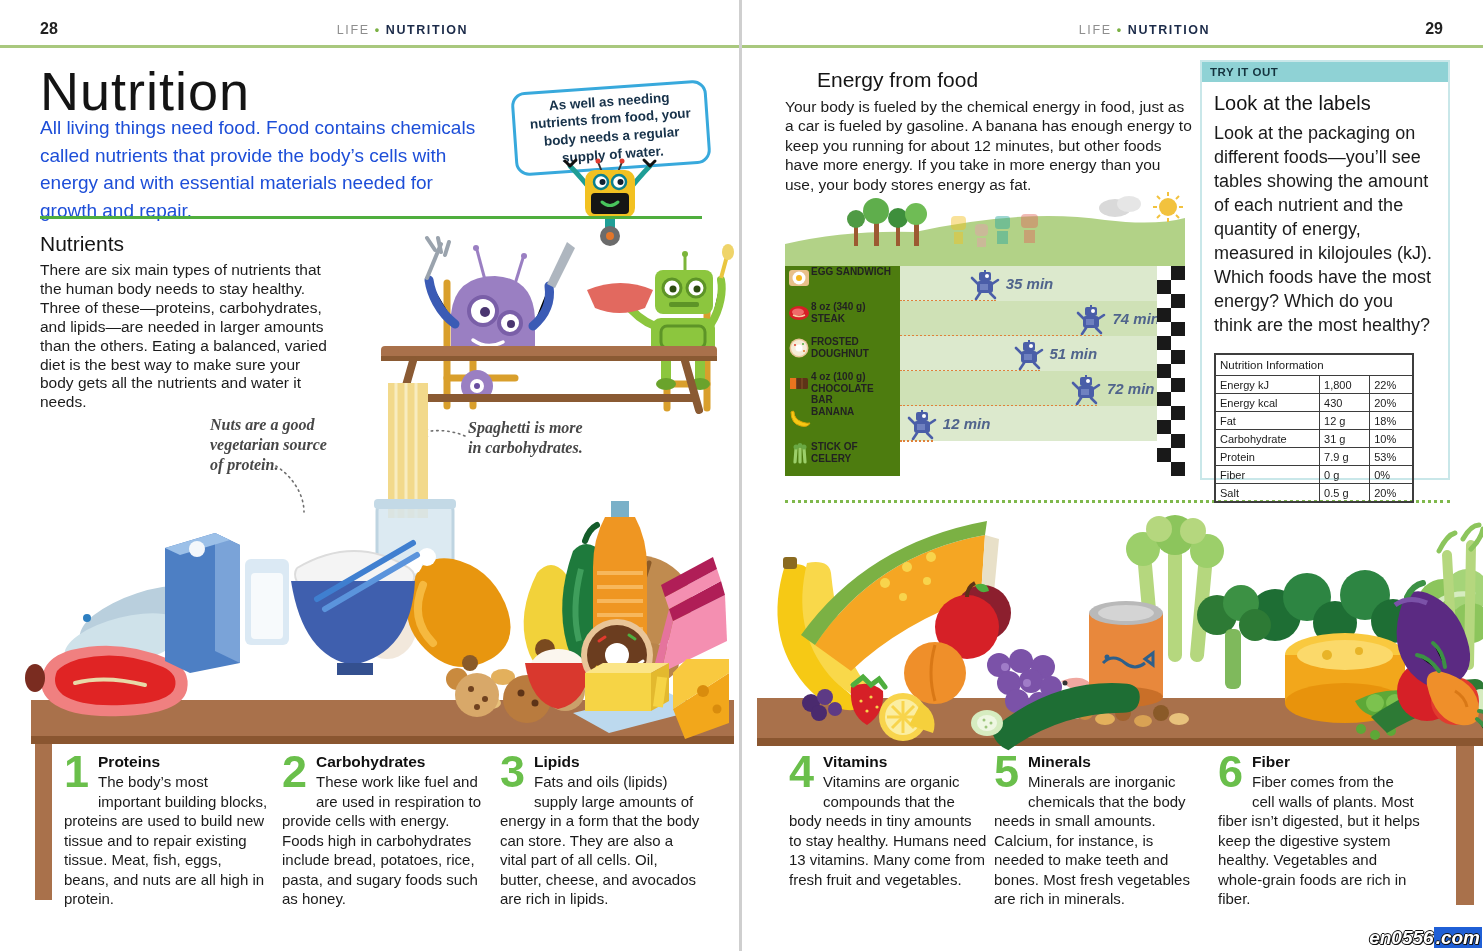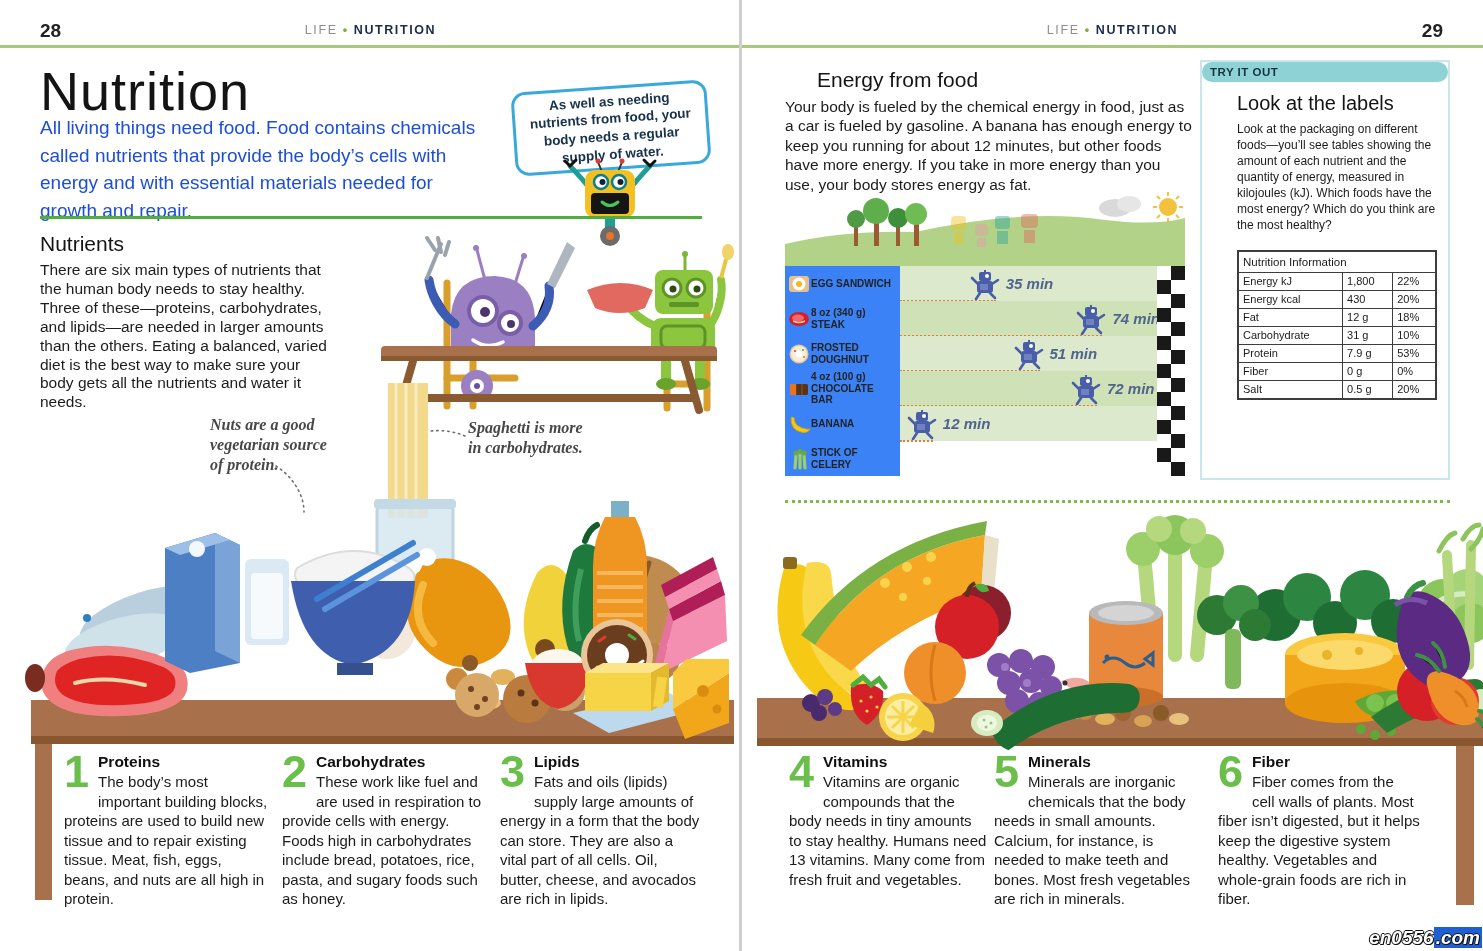--- a/index.html
+++ b/index.html
@@ -1,22 +1,22 @@
 <!DOCTYPE html>
 <html><head>
 <meta charset="utf-8">
 <style>
   html,body{margin:0;padding:0;background:#fff;}
   #stage{position:relative;width:1483px;height:951px;background:#ffffff;overflow:hidden;
          font-family:"Liberation Sans",sans-serif;color:#1c1c1c;}
   .abs{position:absolute;}
 
   
-  .pagenum{font-size:19px;font-weight:bold;color:#222;}
-  .runhead{font-size:12.5px;letter-spacing:1.6px;text-align:center;}
+  .pagenum{font-size:16px;font-weight:bold;color:#222;}
+  .runhead{font-size:12.5px;letter-spacing:1.6px;text-align:center;padding-left:32px;}
   .rh-life{color:#8e8e8e;}
   .rh-dot{color:#7bb144;font-weight:bold;}
   .rh-topic{color:#1c2b49;font-weight:bold;}
   .toprule{left:0;top:45px;width:1483px;height:3px;background:#a9c87e;}
   .divider{left:739px;top:0;width:3px;height:951px;background:#cfcfcf;}
 
   
   .title{left:40px;top:60px;font-size:54px;letter-spacing:1px;color:#141414;}
   .intro{left:40px;top:114px;width:452px;font-size:19px;line-height:1.45;color:#1d4ed8;}
   .greenrule{left:40px;top:216px;width:662px;height:3px;background:#4fae3e;}
@@ -39,40 +39,40 @@
 
   
   .energy-head{left:817px;top:68px;}
   .energy-body{left:785px;top:97px;width:408px;font-size:15.5px;line-height:1.25;}
 
   
   .chart{left:785px;top:192px;width:400px;height:284px;}
   .hill{left:0;top:0;width:400px;height:74px;}
   .race-rows{left:0;top:74px;width:400px;}
   .race-row{display:flex;height:35px;position:relative;}
-  .race-label{width:115px;background:#3b82f6;display:flex;align-items:center;gap:0;box-sizing:border-box;padding-left:2px;}
+  .race-label{width:115px;background:#4d7c0f;display:flex;align-items:flex-start;gap:0;box-sizing:border-box;padding-left:2px;}
   .race-food{font-size:10px;font-weight:bold;color:#222;line-height:1.15;width:84px;}
   .race-track{flex:1;position:relative;}
   .race-row:nth-child(odd) .race-track{background:#dce9cd;}
   .race-row:nth-child(even) .race-track{background:#cfe1b6;}
   .race-dots{position:absolute;left:0;bottom:-1px;height:0;border-bottom:2px dotted #e0813a;}
   .runner{position:absolute;top:2px;width:30px;height:32px;margin-left:-26px;}
   .race-time{position:absolute;top:9px;font-size:15px;font-style:italic;font-weight:bold;color:#50648c;white-space:nowrap;}
   .checker{left:372px;top:74px;width:28px;height:210px;
            background-image:conic-gradient(#191919 25%,#ffffff 0 50%,#191919 0 75%,#ffffff 0);
            background-size:28px 28px;}
   .greendots{left:785px;top:500px;width:665px;height:0;border-top:3px dotted #7fb84c;}
 
   
   .trybox{left:1200px;top:60px;width:250px;height:420px;border:2px solid #c9e7e9;background:#fff;box-sizing:border-box;}
   .trytag{height:20px;background:#8fd2d5;color:#14333e;font-size:11.5px;font-weight:bold;letter-spacing:.5px;
-          display:flex;align-items:center;padding-left:8px;border-radius:10px;}
-  .tryinner{padding:8px 12px 4px 12px;margin-left:23px;}
+          display:flex;align-items:center;padding-left:8px;}
+  .tryinner{padding:8px 12px 4px 12px;}
   .tryhead{font-size:20px;color:#141414;margin:2px 0 7px 0;}
-  .trybody{font-size:12px;line-height:1.33;color:#1b1b1b;}
+  .trybody{font-size:18px;line-height:1.33;color:#1b1b1b;}
   .ntable{margin-top:16px;border-collapse:collapse;width:200px;font-size:11px;color:#1b1b1b;}
   .ntable td,.ntable th{border:1px solid #3d3d3d;padding:2.5px 4px;text-align:left;font-weight:normal;}
   .ntable .ttl{font-size:11.5px;padding:4px;}
   .ntable .colh{font-size:9px;font-weight:bold;padding:3px 4px 8px 4px;}
   .ntable{border:2px solid #3d3d3d;}
 
   .watermark{right:1px;bottom:2px;font-size:19px;font-weight:bold;font-style:italic;color:#fff;
              text-shadow:-1px 0 #111,1px 0 #111,0 -1px #111,0 1px #111,1px 1px #111;margin-top:40px;}
   .wm-suffix{background:#1f5fd6;padding:0 2px;}
 </style>

